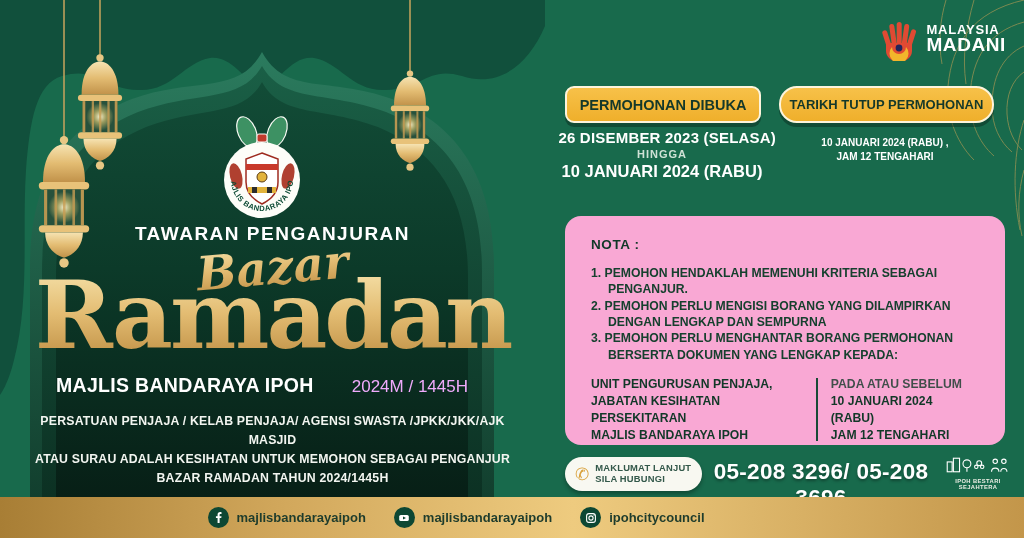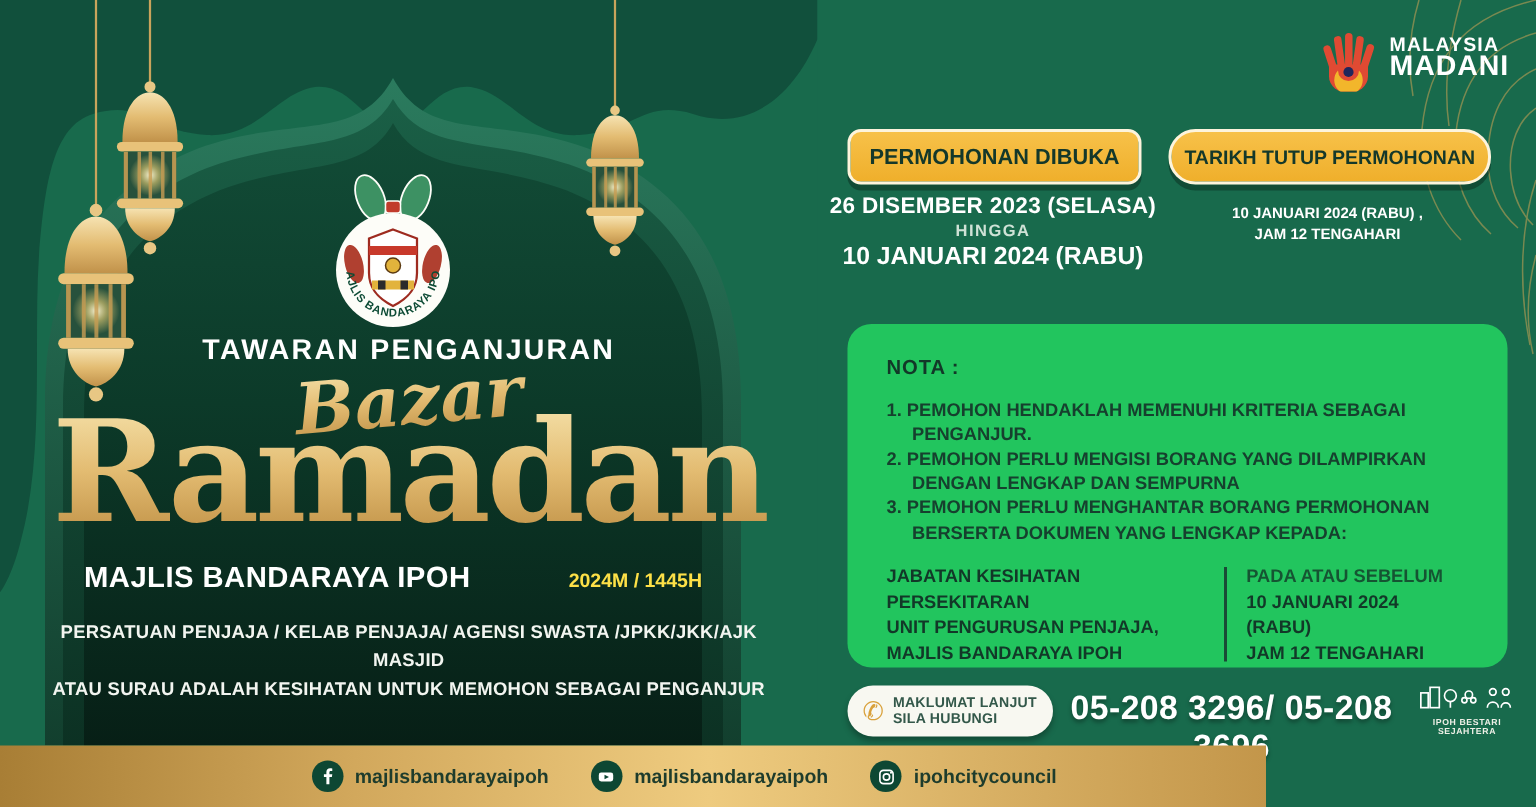--- a/index.html
+++ b/index.html
@@ -14,46 +14,46 @@
              -webkit-background-clip:text;background-clip:text;color:transparent;}
   .bazar{left:0;top:240px;width:545px;text-align:center;
          font-family:"DejaVu Serif",serif;font-style:italic;font-weight:bold;
          font-size:47px;transform:rotate(-5deg);}
   .ramadan{left:0;top:266px;width:545px;text-align:center;
            font-family:"DejaVu Serif",serif;font-weight:bold;font-size:94px;
            letter-spacing:-3px;line-height:1.05;}
   .org-row{left:56px;top:374px;width:412px;display:flex;justify-content:space-between;
            align-items:baseline;}
   .org-name{color:#fff;font-weight:700;font-size:19.5px;letter-spacing:.3px;}
-  .org-year{font-weight:700;font-size:13px;color:#fde047;}
+  .org-year{font-weight:400;font-size:17px;color:#f0abfc;}
   .invite{left:28px;top:412px;width:489px;text-align:center;color:#F2F5F0;
           font-size:12.3px;font-weight:600;line-height:1.55;letter-spacing:.2px;}
 
   
   .madani{right:18px;top:17px;display:flex;align-items:center;gap:7px;}
   .madani-text{color:#fff;line-height:.95;}
   .madani-top{font-size:13px;font-weight:800;letter-spacing:.8px;}
   .madani-bottom{font-size:19px;font-weight:800;letter-spacing:.6px;}
 
   
   .pill-btn{height:33px;background:linear-gradient(180deg,#F7C149 0%,#EFAF2B 100%);
             border:2px solid #FDF4DC;border-radius:9px;color:#14382A;font-weight:800;
             display:flex;align-items:center;justify-content:center;
             box-shadow:0 4px 0 rgba(8,37,26,.45);}
   .btn-open{left:565px;top:86px;width:192px;font-size:14.5px;}
   .btn-close{left:779px;top:86px;width:211px;font-size:13px;border-radius:18px;}
   .date-col{color:#fff;text-align:center;}
   .dc-open{left:548px;top:129px;width:228px;}
   .dc-close{left:772px;top:136px;width:226px;}
-  .dl-strong{font-weight:800;font-size:15px;letter-spacing:.2px;}
+  .dl-strong{font-weight:800;font-size:15px;letter-spacing:.2px;text-align:right;}
   .dl-big{font-weight:800;font-size:16.5px;}
   .dl-mid{font-weight:600;font-size:11px;color:#CFE2D6;letter-spacing:1px;margin:2px 0;}
   .dl-close{font-weight:800;font-size:10px;line-height:1.35;}
 
-  .note-box{left:565px;top:216px;width:440px;height:229px;background:#22c55e;
+  .note-box{left:565px;top:216px;width:440px;height:229px;background:#f9a8d4;
             border-radius:16px;box-sizing:border-box;padding:21px 26px 0 26px;color:#16402E;}
   .note-head{font-size:13.5px;font-weight:800;letter-spacing:.6px;color:#123828;}
   .note-list{list-style:none;counter-reset:n;margin:13px 0 0 0;padding:0;
              font-size:12.2px;font-weight:600;line-height:1.34;}
   .note-list li{counter-increment:n;padding-left:17px;text-indent:-17px;margin:0;}
   .note-list li::before{content:counter(n) ". ";}
   .note-cols{display:flex;margin-top:13px;align-items:stretch;}
   .note-address{font-size:12.2px;font-weight:800;line-height:1.38;width:212px;color:#123828;}
   .note-div{border-left:2px solid #1A4A36;margin:2px 13px;}
   .note-deadline{font-size:12.2px;line-height:1.38;color:#123828;}
@@ -64,21 +64,21 @@
                 border-radius:17px;display:flex;align-items:center;gap:6px;
                 padding:0 10px;box-sizing:border-box;box-shadow:0 3px 4px rgba(0,0,0,.3);}
   .phone-glyph{color:#D9A13B;font-size:17px;line-height:1;}
   .pill-text{color:#33584A;font-size:9.4px;font-weight:700;line-height:1.12;letter-spacing:.2px;}
   .phones{left:706px;top:459px;width:230px;text-align:center;color:#fff;font-size:22.5px;
           font-weight:800;letter-spacing:.3px;text-shadow:0 2px 3px rgba(0,0,0,.35);}
   .mini-logo{left:938px;top:457px;width:80px;text-align:center;color:#EDEFE6;}
   .mini-caption{font-size:5.8px;letter-spacing:.4px;margin-top:1px;font-weight:600;}
 
   
-  .footer-bar{left:0;bottom:0;width:844px;height:41px;
+  .footer-bar{left:0;bottom:0;width:1024px;height:41px;
               background:linear-gradient(90deg,#A87E35 0%,#D2A85C 28%,#EECB7F 56%,#C3964A 100%);}
   .social-row{position:absolute;left:0;top:0;width:912px;height:41px;display:flex;
               align-items:center;justify-content:center;gap:28px;}
   .social{display:flex;align-items:center;gap:8px;cursor:pointer;}
   .social-circle{width:21px;height:21px;border-radius:50%;background:#0D4733;display:flex;
                  align-items:center;justify-content:center;}
   .social-handle{color:#1E3C2C;font-size:13px;font-weight:600;}
 </style>
 </head>
 <body>
@@ -174,20 +174,21 @@
   <div class="abs kicker">TAWARAN PENGANJURAN</div>
   <div class="abs bazar gold-text">Bazar</div>
   <div class="abs ramadan gold-text">Ramadan</div>
   <div class="abs org-row">
     <span class="org-name">MAJLIS BANDARAYA IPOH</span>
     <span class="org-year">2024M / 1445H</span>
   </div>
   <div class="abs invite">
     <div>PERSATUAN PENJAJA / KELAB PENJAJA/ AGENSI SWASTA /JPKK/JKK/AJK MASJID</div>
     <div>ATAU SURAU ADALAH KESIHATAN UNTUK MEMOHON SEBAGAI PENGANJUR</div>
+    <div>BAZAR RAMADAN TAHUN 2024/1445H</div>
   </div>
 
   <svg class="abs" style="right:0;top:0" width="170" height="250" viewBox="0 0 170 250">
     <g stroke="#CBA355" fill="none" stroke-width="1" opacity="0.55">
       <path d="M170,0 C118,12 98,44 94,86 C92,112 100,140 120,160"></path>
       <path d="M170,22 C134,32 118,58 116,96 C115,120 124,142 140,156"></path>
       <path d="M170,46 C148,56 138,78 138,106 C138,126 146,142 158,152"></path>
       <path d="M170,72 C158,80 152,96 153,114 C154,130 160,142 168,150"></path>
       <path d="M120,0 C112,28 108,56 112,84"></path>
       <path d="M92,0 C86,20 84,42 88,64"></path>
@@ -230,22 +231,22 @@
 
   <div class="abs note-box">
     <div class="note-head">NOTA :</div>
     <ol class="note-list">
       <li>PEMOHON HENDAKLAH MEMENUHI KRITERIA SEBAGAI PENGANJUR.</li>
       <li>PEMOHON PERLU MENGISI BORANG YANG DILAMPIRKAN DENGAN LENGKAP DAN SEMPURNA</li>
       <li>PEMOHON PERLU MENGHANTAR BORANG PERMOHONAN BERSERTA DOKUMEN YANG LENGKAP KEPADA:</li>
     </ol>
     <div class="note-cols">
       <div class="note-address">
+        <div>UNIT PENGURUSAN PENJAJA,</div>
         <div>JABATAN KESIHATAN PERSEKITARAN</div>
-        <div>UNIT PENGURUSAN PENJAJA,</div>
         <div>MAJLIS BANDARAYA IPOH</div>
       </div>
       <div class="note-div"></div>
       <div class="note-deadline">
         <div class="soft">PADA ATAU SEBELUM</div>
         <div class="hard">10 JANUARI 2024 (RABU)</div>
         <div class="hard">JAM 12 TENGAHARI</div>
       </div>
     </div>
   </div>

